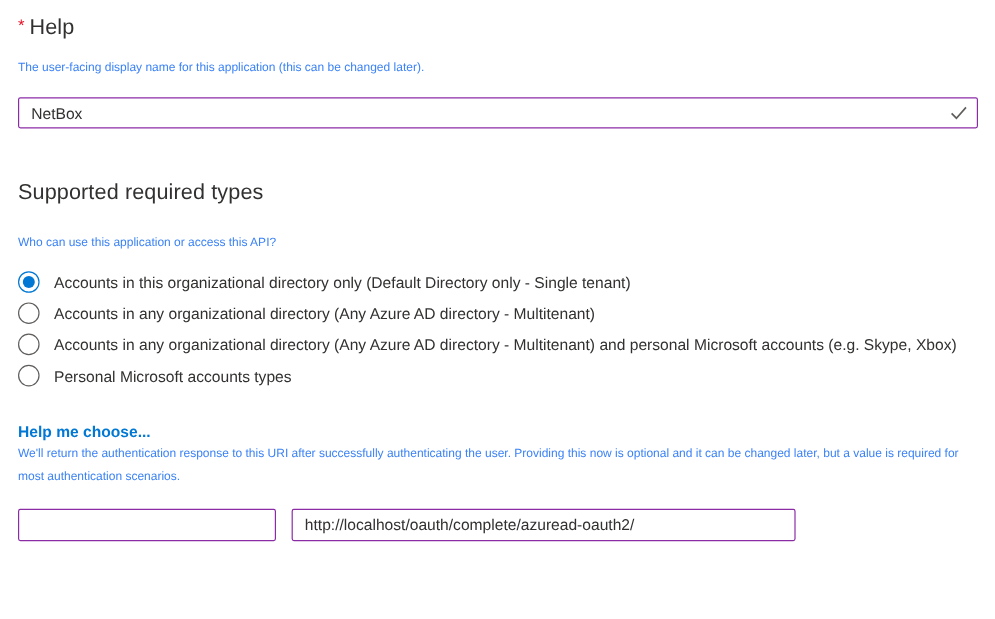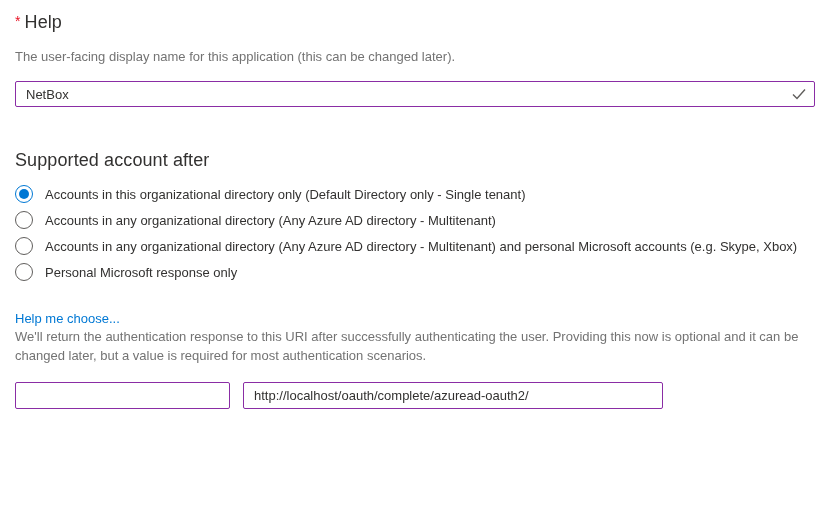--- a/index.html
+++ b/index.html
@@ -20,22 +20,22 @@
     color: #323130;
     letter-spacing: 0.1px;
   }
   .required-star {
     color: #e81123;
     font-size: 14px;
     vertical-align: 2px;
     margin-right: 4px;
   }
   .body-text {
-    font-size: 13px;
-    color: #737373;
+    font-size: 10px;
+    color: #3b82f6;
     line-height: 19px;
   }
   
   .input-wrap {
     position: relative;
     height: 26px;
   }
   .input-wrap input {
     width: 100%;
     height: 26px;
@@ -97,20 +97,21 @@
     color: #323130;
     white-space: nowrap;
   }
   .help-link {
     display: inline-block;
     margin-top: 26px;
     font-size: 13px;
     color: #0078d4;
     text-decoration: none;
     cursor: pointer;
+    font-weight: bold;
   }
   
   .redirect-title { margin-top: 49px; }
   .redirect-desc  { max-width: 802px; }
   .redirect-row {
     margin-top: 17px;
     display: flex;
     align-items: center;
     gap: 13px;
   }
@@ -146,39 +147,40 @@
   <div class="input-wrap name-input">
     <input type="text" value="NetBox" style="">
     <span class="valid-check">
       <svg width="16" height="14" viewBox="0 0 16 14">
           <polyline points="2,7.5 6,11.5 14,2.5" fill="none" stroke="#605e5c" stroke-width="1.4"></polyline>
         </svg>
     </span>
   </div>
 
   
-  <div class="section-title acct-title">Supported account after</div>
+  <div class="section-title acct-title">Supported required types</div>
 
+  <div class="body-text acct-q">Who can use this application or access this API?</div>
 
   <div class="radio-list">
     <div class="radio-row selected">
       <span class="radio-circle"></span>
       <span class="radio-label">Accounts in this organizational directory only (Default Directory only - Single tenant)</span>
     </div>
     <div class="radio-row">
       <span class="radio-circle"></span>
       <span class="radio-label">Accounts in any organizational directory (Any Azure AD directory - Multitenant)</span>
     </div>
     <div class="radio-row">
       <span class="radio-circle"></span>
       <span class="radio-label">Accounts in any organizational directory (Any Azure AD directory - Multitenant) and personal Microsoft accounts (e.g. Skype, Xbox)</span>
     </div>
     <div class="radio-row">
       <span class="radio-circle"></span>
-      <span class="radio-label">Personal Microsoft response only</span>
+      <span class="radio-label">Personal Microsoft accounts types</span>
     </div>
   </div>
 
   <a class="help-link">Help me choose...</a>
 
   
 
   <div class="body-text redirect-desc">We'll return the authentication response to this URI after successfully authenticating the user. Providing this now is optional and it can be changed later, but a value is required for most authentication scenarios.</div>
 
   <div class="redirect-row">

